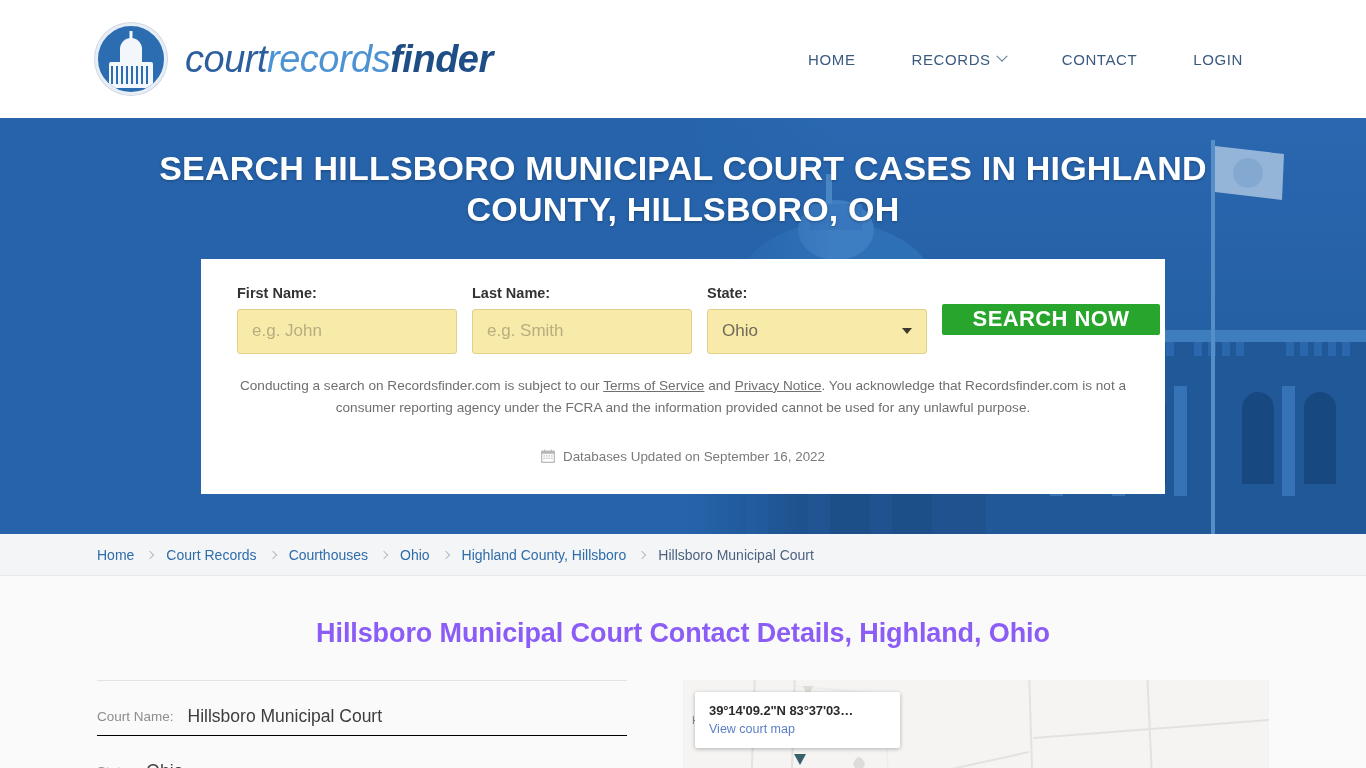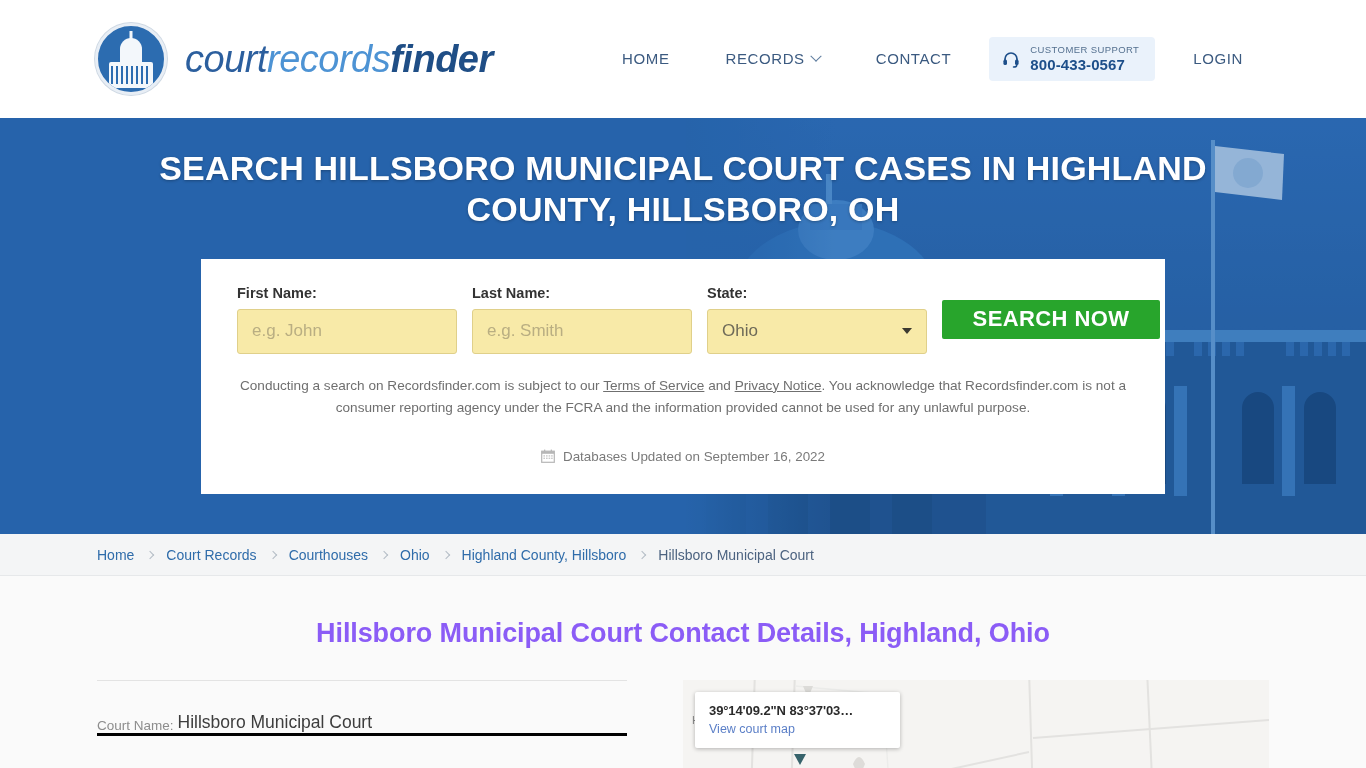--- a/index.html
+++ b/index.html
@@ -211,21 +211,21 @@
   }
   .fake-select .caret {
     width: 0; height: 0;
     border-left: 5px solid transparent;
     border-right: 5px solid transparent;
     border-top: 6px solid #3c3a30;
   }
   .search-btn {
     flex: none;
     width: 218px;
-    height: 39px;
+    height: 31px;
     background: #28a52c;
     border: none;
     border-radius: 2px;
     color: #ffffff;
     font-size: 22px;
     font-weight: 700;
     letter-spacing: 0.4px;
     cursor: pointer;
     font-family: "Liberation Sans", sans-serif;
   }
@@ -296,25 +296,25 @@
     width: 1172px;
     display: flex;
     gap: 56px;
   }
   .detail-list {
     width: 530px;
     border-top: 1px solid #e3e3e3;
   }
   .detail-row {
     display: flex;
-    align-items: flex-end;
-    gap: 4px;
+    align-items: center;
+    gap: 14px;
     height: 55px;
     padding-top: 17px;
-    border-bottom: 3px solid #000000;
+    border-bottom: 1px solid #000000;
   }
   .detail-label {
     font-size: 13.5px;
     color: #8d8d8d;
     white-space: nowrap;
   }
   .detail-value {
     font-size: 17.5px;
     color: #3d3d3d;
   }
@@ -373,32 +373,20 @@
   <nav class="main-nav">
     <a class="nav-link" href="#">
       <span>HOME</span>
     </a>
     <a class="nav-link" href="#">
       <span>RECORDS</span>
       <span class="chev"></span>
     </a>
     <a class="nav-link" href="#">
       <span>CONTACT</span>
-    </a>
-    <a class="support-badge" href="#">
-      <svg class="headset-icon" width="20" height="20" viewBox="0 0 20 20">
-        <path d="M4 11.5v-1.5a6 6 0 0 1 12 0v1.5" fill="none" stroke="#1d4f8a" stroke-width="1.7" stroke-linecap="round"></path>
-        <rect x="2.4" y="10.6" width="3.6" height="5.4" rx="1.6" fill="#1d4f8a"></rect>
-        <rect x="14" y="10.6" width="3.6" height="5.4" rx="1.6" fill="#1d4f8a"></rect>
-        <path d="M15.8 16c0 1.3-1.6 2.1-3.3 2.1" fill="none" stroke="#1d4f8a" stroke-width="1.5" stroke-linecap="round"></path>
-      </svg>
-      <span class="support-text">
-        <span class="support-label">CUSTOMER SUPPORT</span>
-        <span class="support-phone">800-433-0567</span>
-      </span>
     </a>
     <a class="nav-link" href="#">
       <span>LOGIN</span>
     </a>
   </nav>
 </header>
 
 <section class="hero">
   <div class="hero-photo">
     <svg width="680" height="416" viewBox="0 0 680 416" preserveAspectRatio="none">

